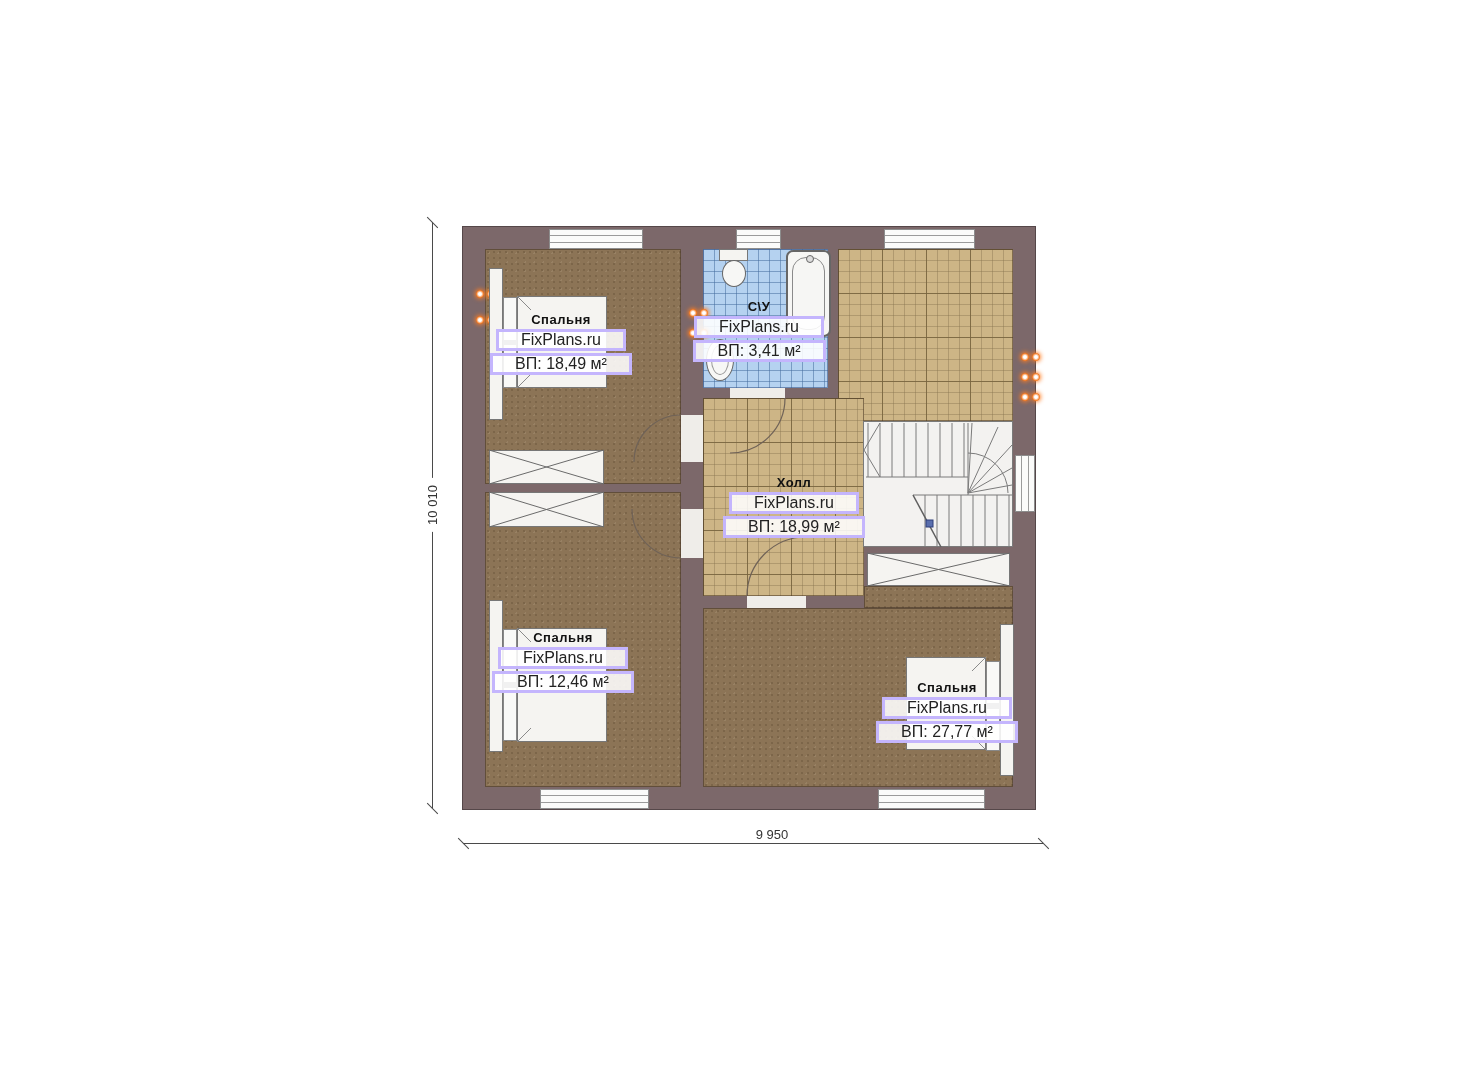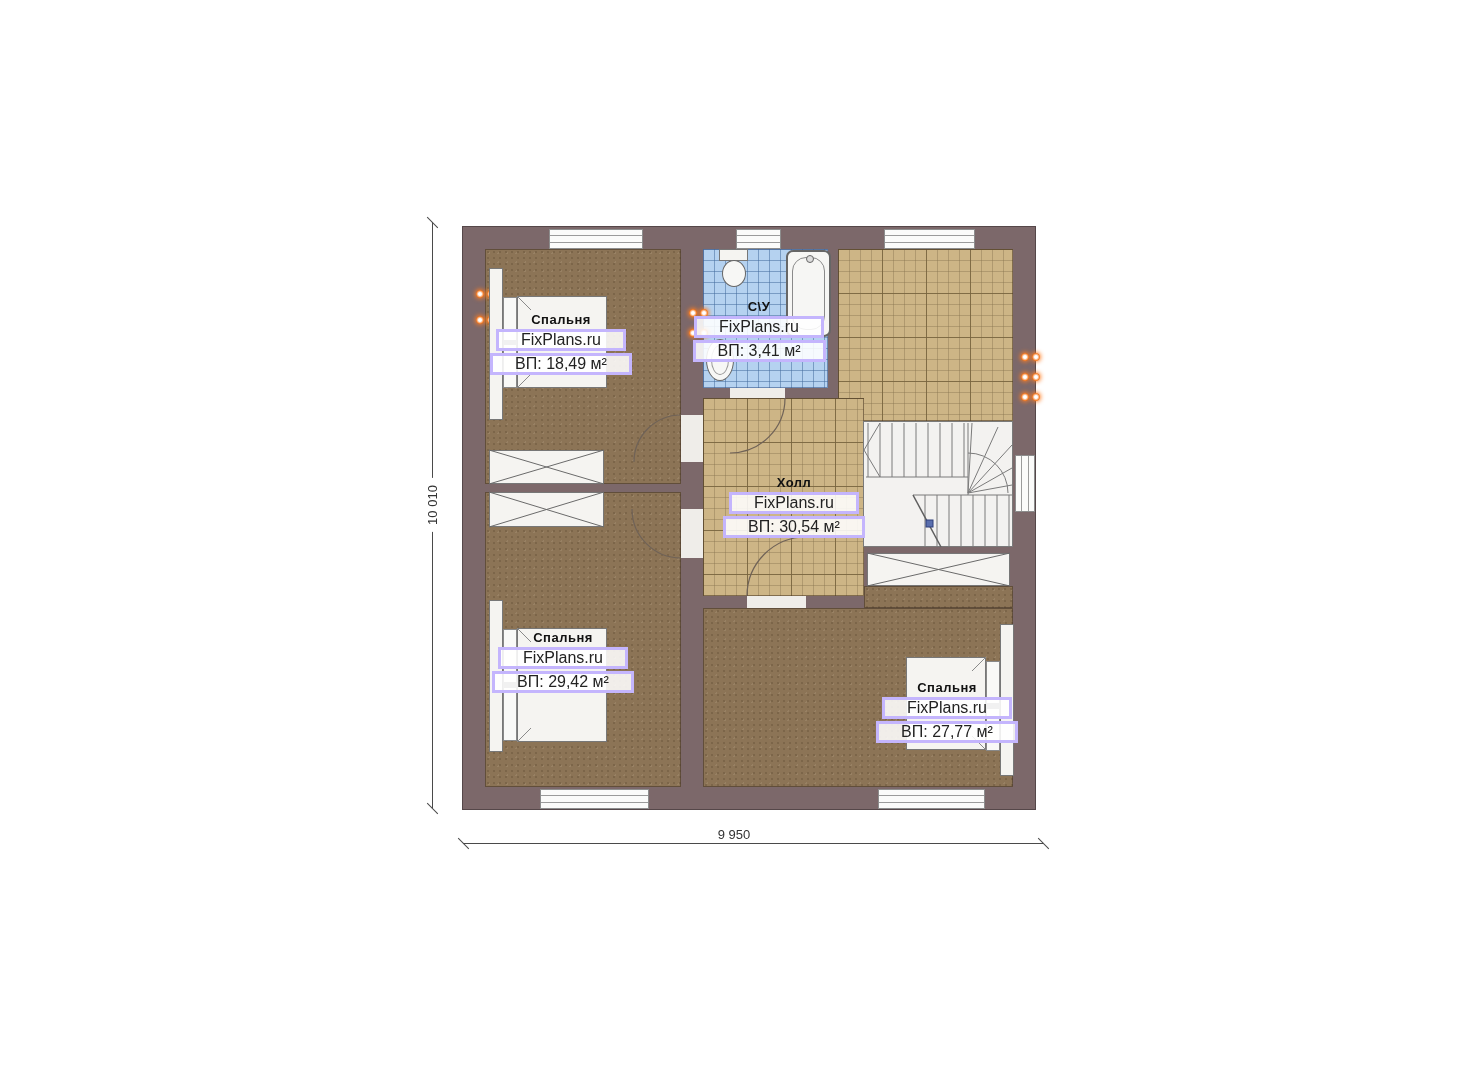--- a/index.html
+++ b/index.html
@@ -181,35 +181,35 @@
     <div class="label-box">ВП: 18,49 м²</div>
   </div>
   <div class="room-label" style="left:262px;top:72px;width:68px;">
     <div class="room-name">С\У</div>
     <div class="label-box">FixPlans.ru</div>
     <div class="label-box">ВП: 3,41 м²</div>
   </div>
   <div class="room-label" style="left:283px;top:248px;width:96px;">
     <div class="room-name">Холл</div>
     <div class="label-box">FixPlans.ru</div>
-    <div class="label-box">ВП: 30,54 м²</div>
+    <div class="label-box">ВП: 18,99 м²</div>
   </div>
   <div class="room-label" style="left:52px;top:403px;width:96px;">
     <div class="room-name">Спальня</div>
     <div class="label-box">FixPlans.ru</div>
-    <div class="label-box">ВП: 29,42 м²</div>
+    <div class="label-box">ВП: 12,46 м²</div>
   </div>
   <div class="room-label" style="left:438px;top:453px;width:92px;">
     <div class="room-name">Спальня</div>
     <div class="label-box">FixPlans.ru</div>
     <div class="label-box">ВП: 27,77 м²</div>
   </div>
 </div>
 
 <div class="abs dim-line" style="left:432px;top:222px;width:1px;height:586px;"></div>
 <div class="abs dim-tick" style="left:425px;top:222px;transform:rotate(45deg);"></div>
 <div class="abs dim-tick" style="left:425px;top:808px;transform:rotate(45deg);"></div>
 <div class="abs dim-text" style="left:432px;top:505px;transform:translate(-50%,-50%) rotate(-90deg);">10 010</div>
 
 <div class="abs dim-line" style="left:463px;top:843px;width:580px;height:1px;"></div>
 <div class="abs dim-tick" style="left:456px;top:843px;transform:rotate(45deg);"></div>
 <div class="abs dim-tick" style="left:1036px;top:843px;transform:rotate(45deg);"></div>
-<div class="abs dim-text" style="left:734px;top:842px;transform:translate(-50%,-100%);">9 950</div>
+<div class="abs dim-text" style="left:772px;top:842px;transform:translate(-50%,-100%);">9 950</div>
 
 </body></html>

